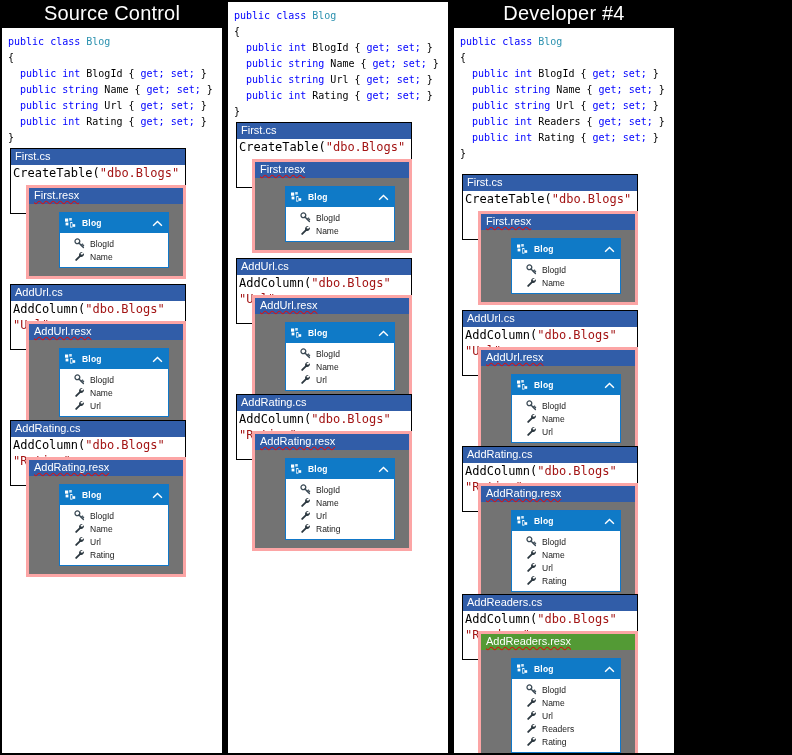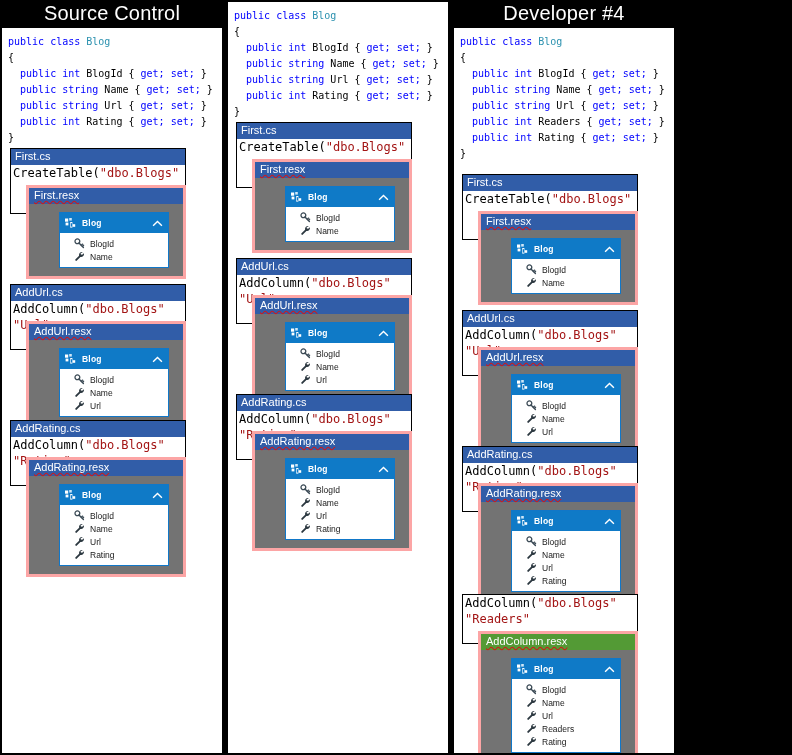--- a/index.html
+++ b/index.html
@@ -695,24 +695,25 @@
                         <path d="M8.9 1.3 a2.9 2.9 0 0 0 -3.8 3.4 L1.3 8.5 a1 1 0 0 0 1.3 1.3 L6.4 6.0 a2.9 2.9 0 0 0 3.4 -3.8 L8.2 3.8 L6.9 3.5 L6.6 2.2 Z" fill="#2c3840"></path>
                       </svg>
                     </span>
                     <span class="pname">Rating</span>
                   </div>
                 </div>
               </div>
             </div>
           </div>
           <div class="cs-card" style="position:absolute;left:4px;top:430px;">
+            <div class="cs-head"><span>AddReaders.cs</span></div>
             <div class="cs-code"><div class="ln"><span class="sq">AddColumn(</span><span class="str sq">"dbo.Blogs"</span></div><div class="ln"><span class="str">"Readers"</span></div></div>
           </div>
           <div class="resx-card" style="left:24px;top:467px;">
-            <div class="resx-head green"><span>AddColumn.resx</span></div>
+            <div class="resx-head green"><span>AddReaders.resx</span></div>
             <div class="resx-body">
               <div class="entity">
                 <div class="entity-head">
                   <span class="ic">
                     <svg width="11" height="11" viewBox="0 0 11 11">
                       <rect x="0" y="0.5" width="3.2" height="3.2" fill="#ffffff"></rect>
                       <rect x="4.2" y="0" width="2.6" height="2.6" fill="#cfe6f7"></rect>
                       <rect x="0.6" y="4.6" width="2.8" height="2.8" fill="#ffffff"></rect>
                       <rect x="5.2" y="4.0" width="2.2" height="5.6" fill="#ffffff"></rect>
                       <rect x="5.8" y="5.2" width="1.2" height="3.4" fill="#0f7ac7"></rect>

